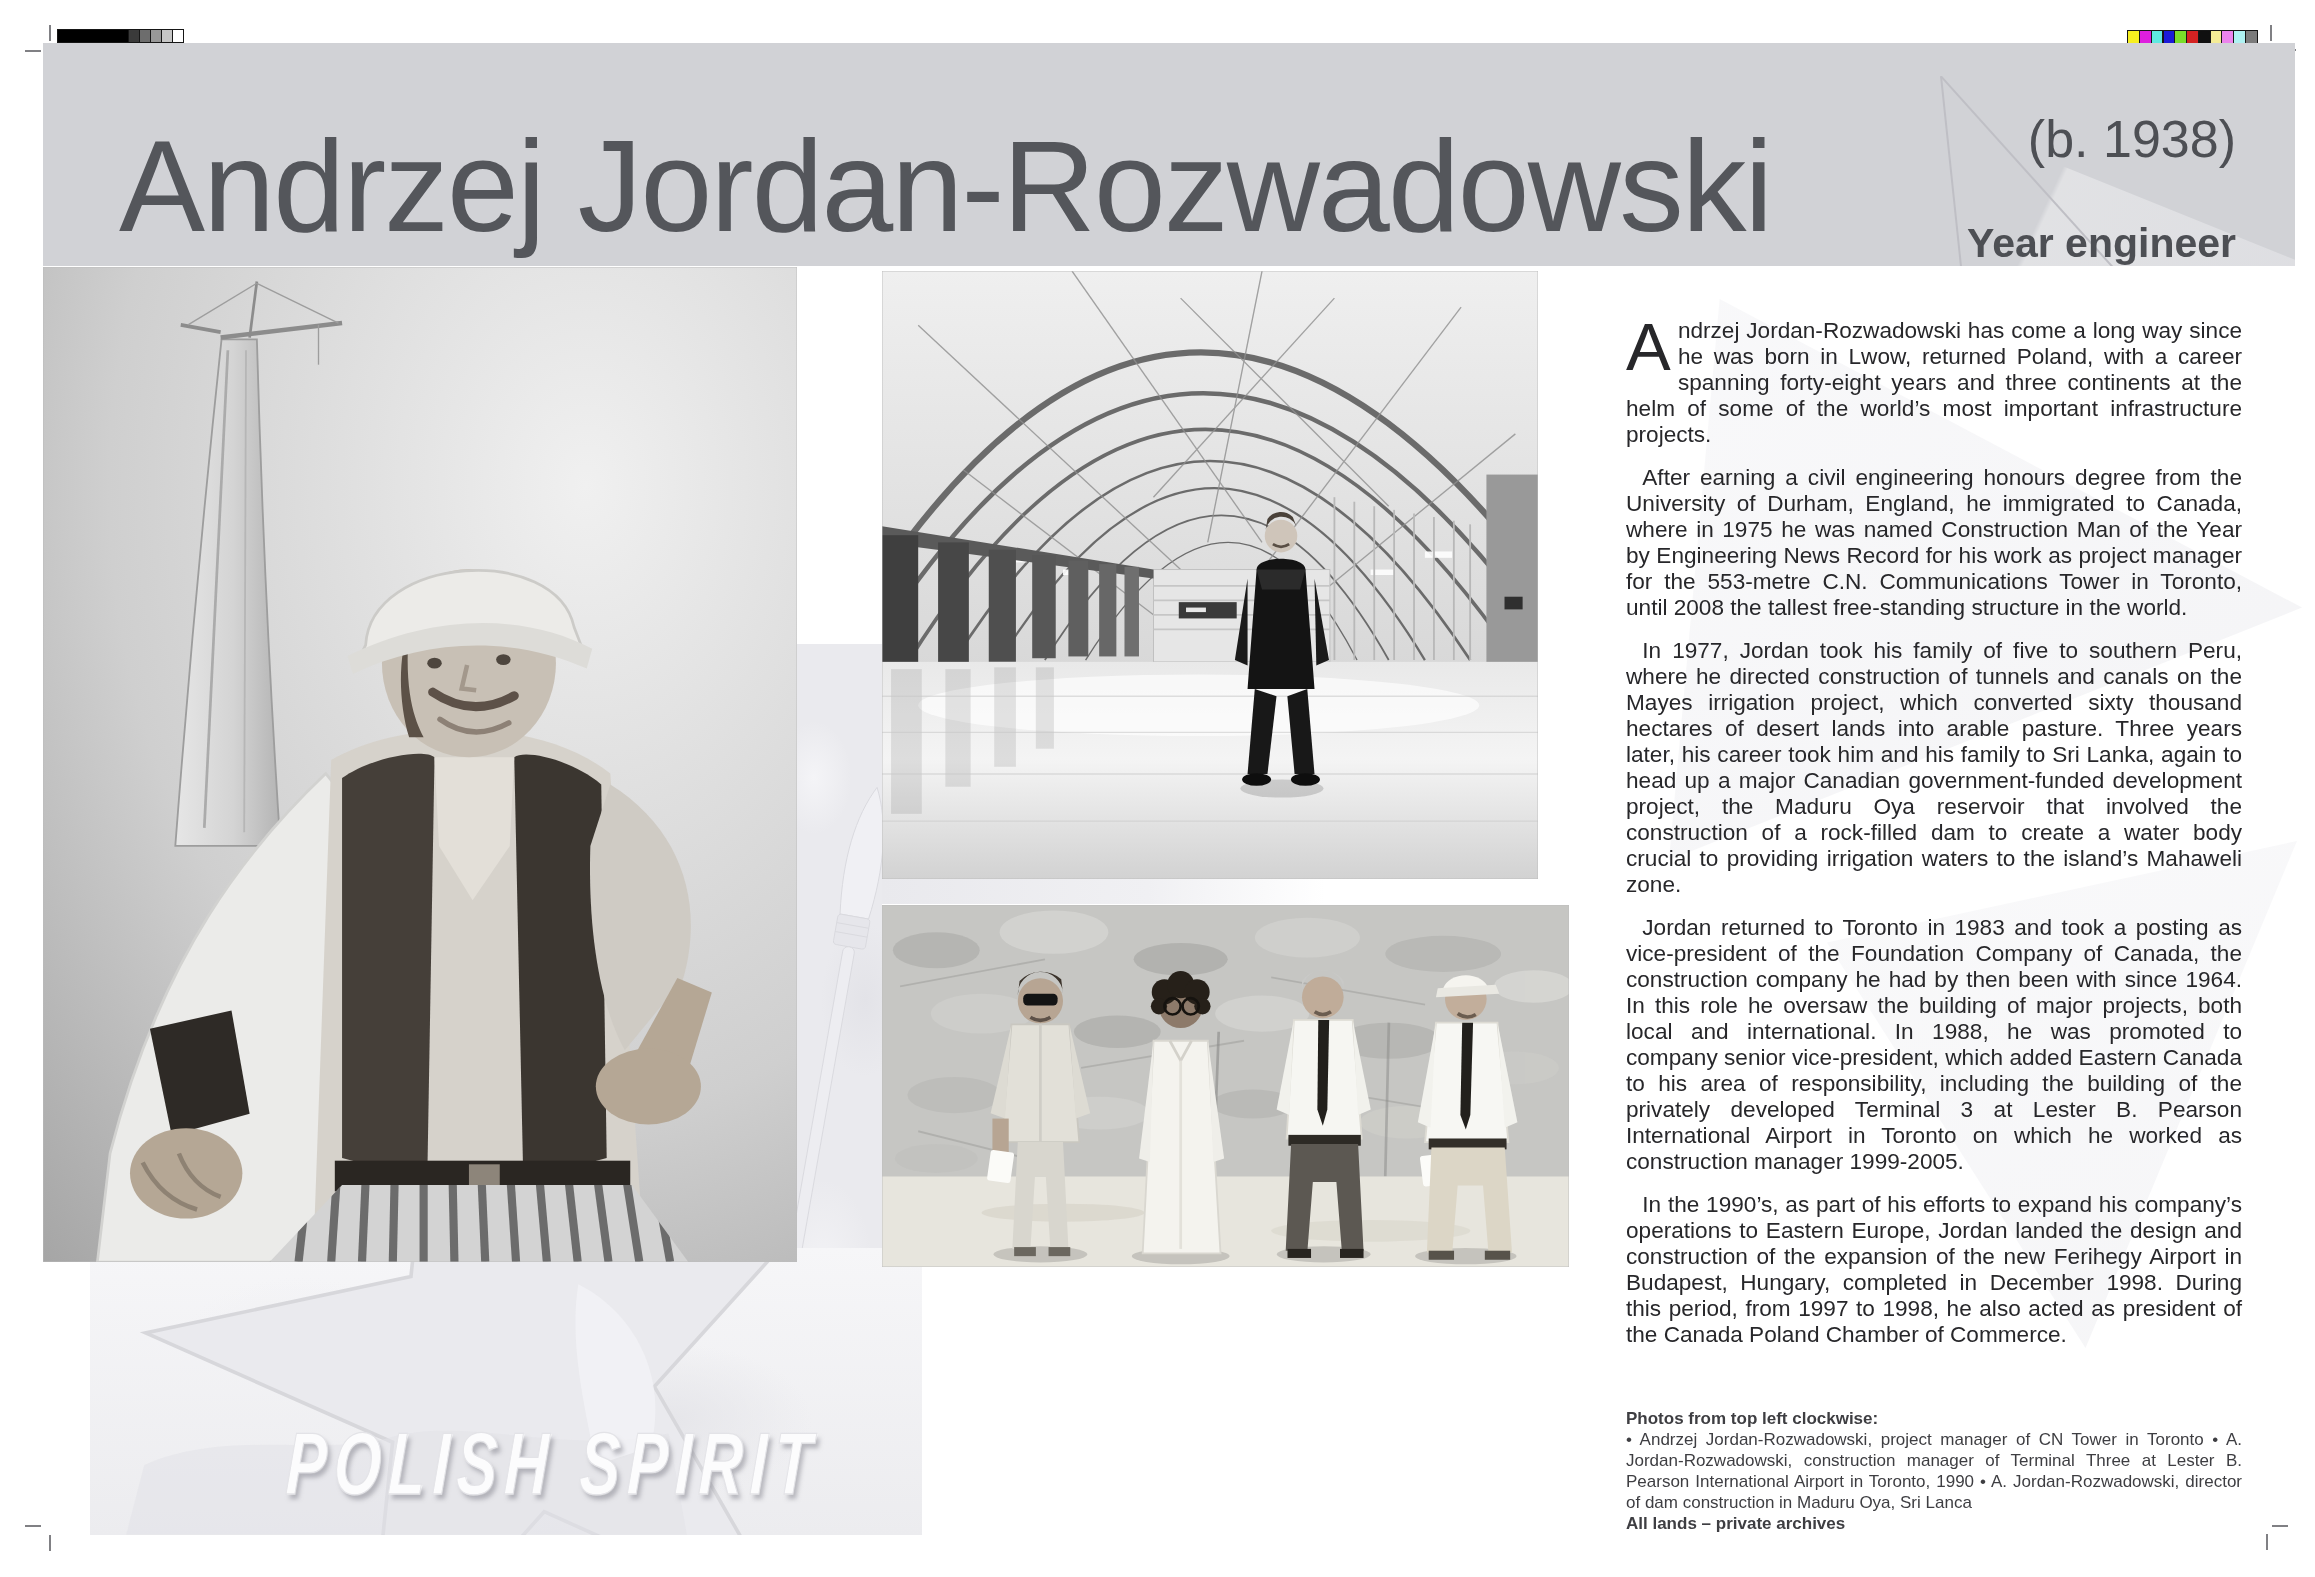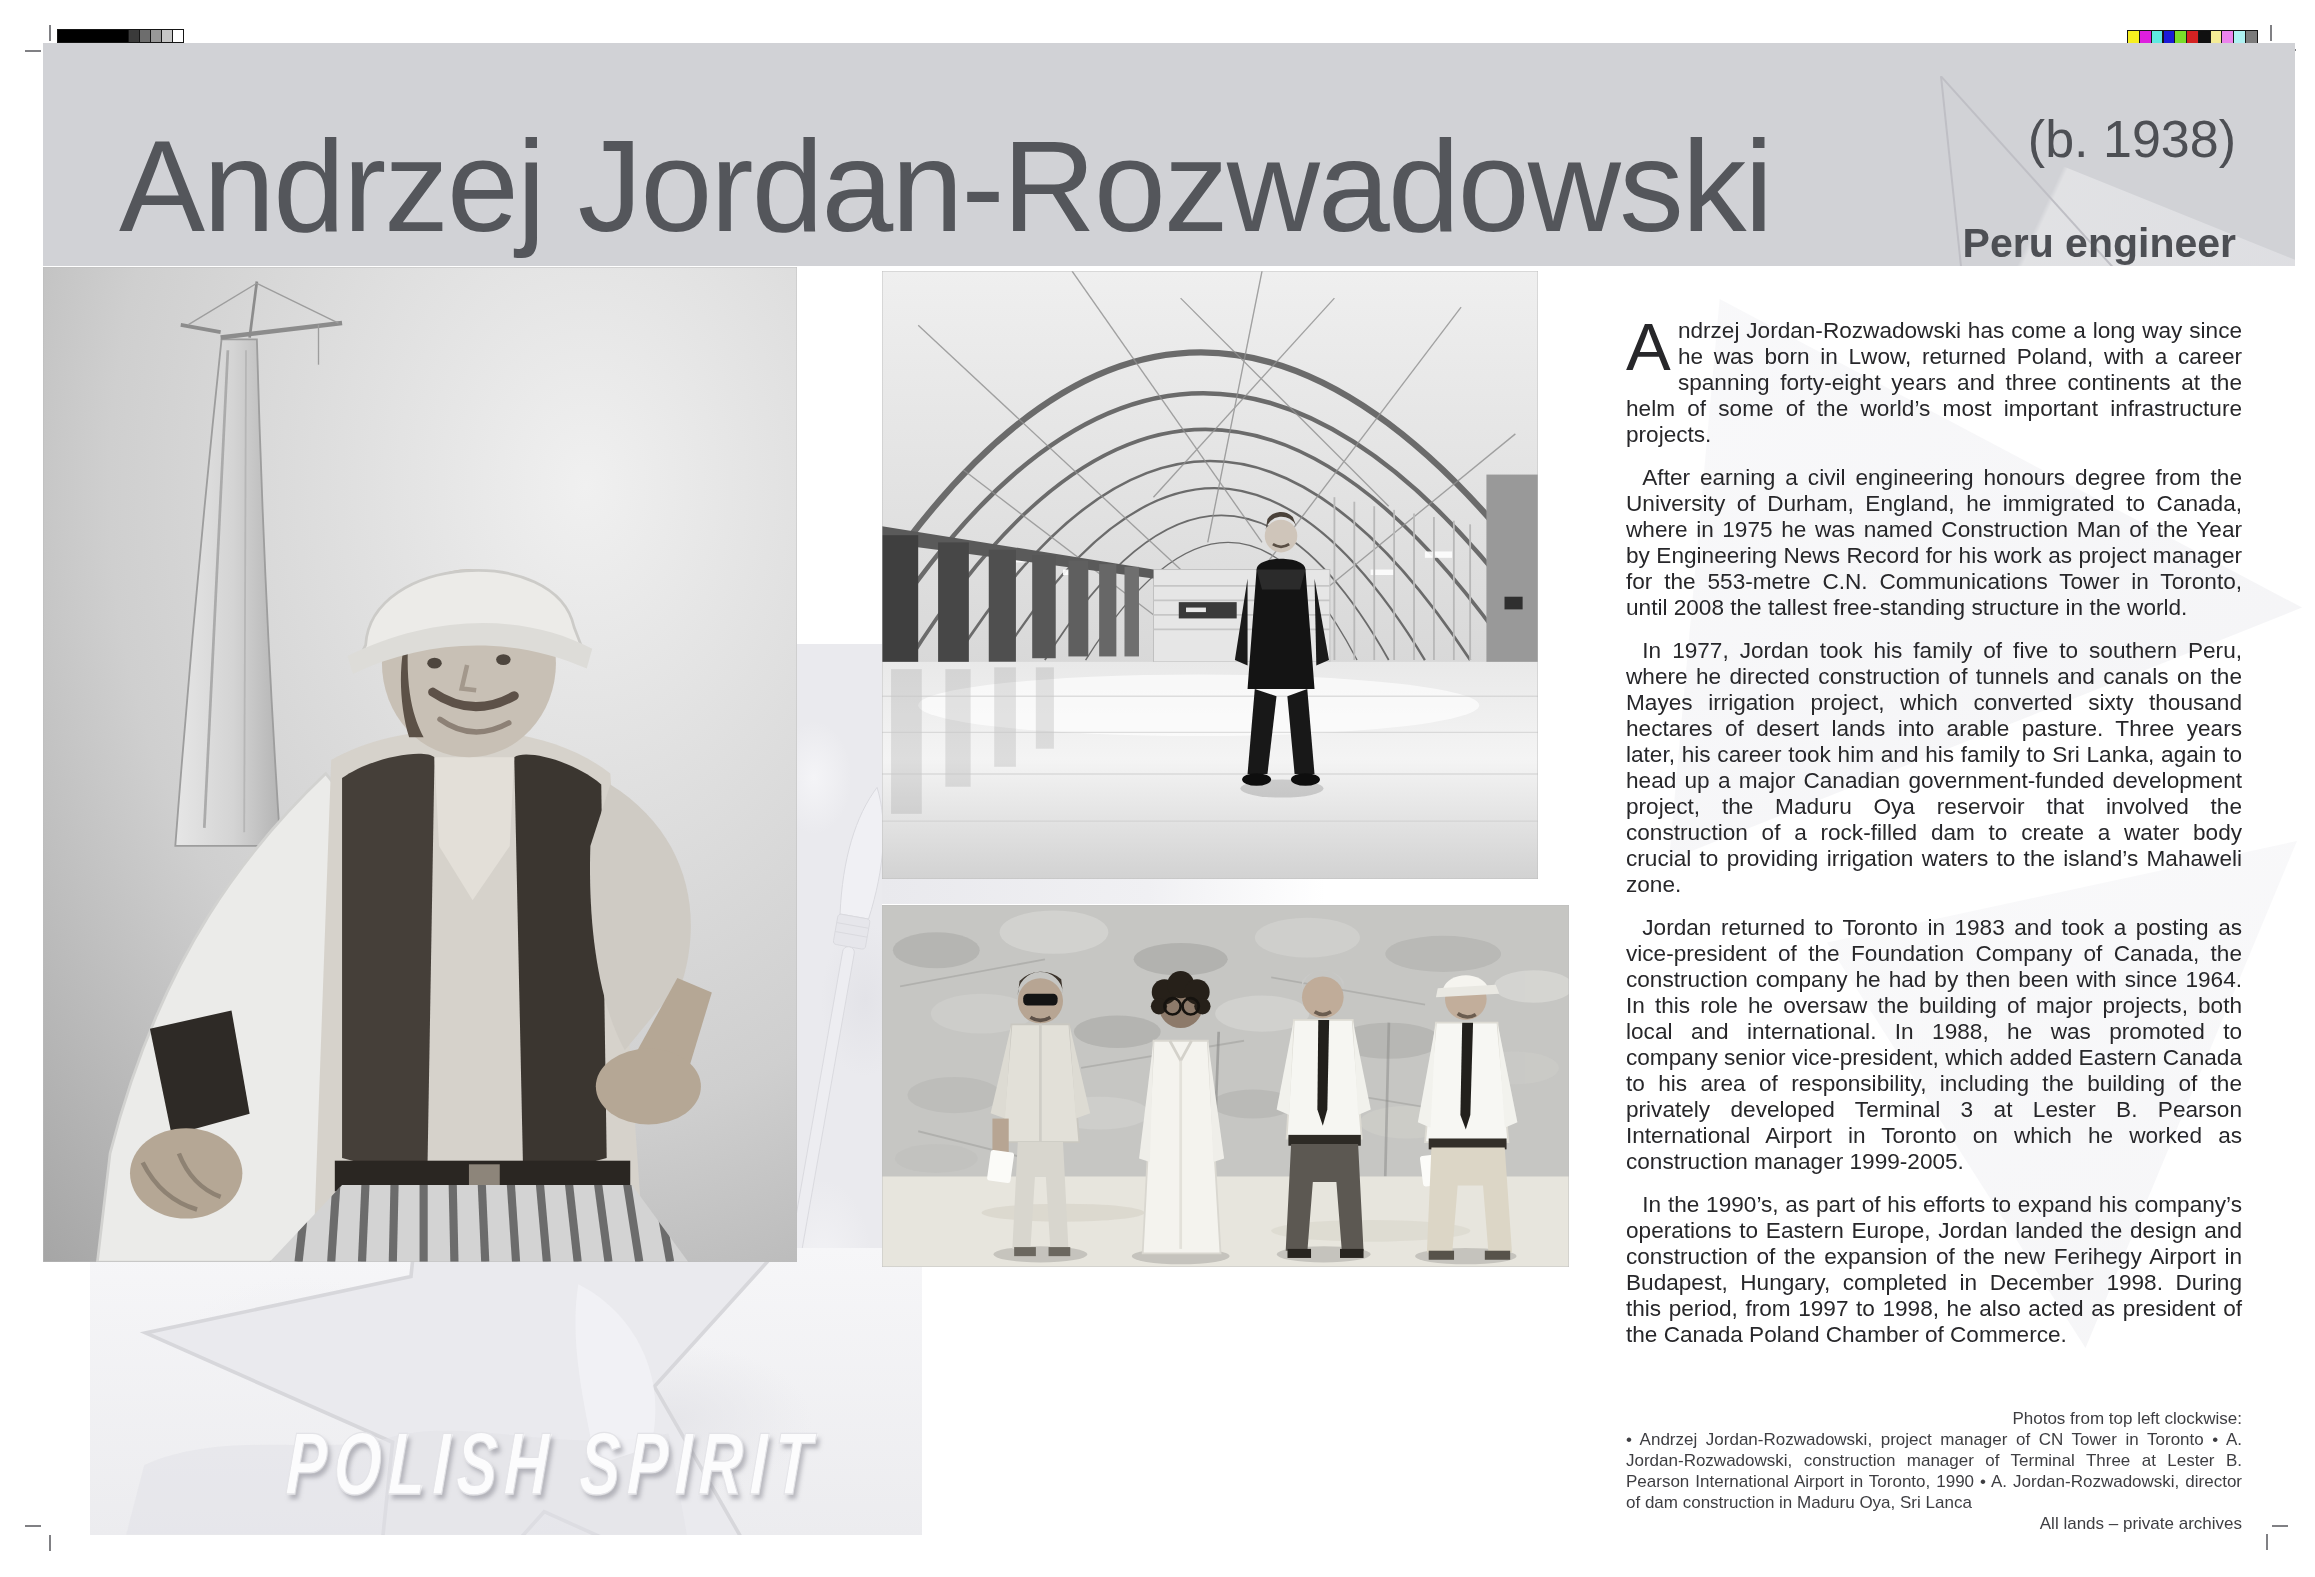--- a/index.html
+++ b/index.html
@@ -63,21 +63,21 @@
   .photo-group{left:882px;top:905px;width:687px;height:362px;}
 
   
   .bio{position:absolute;left:1626px;top:318px;width:616px;z-index:4;
        font-size:22.6px;line-height:26px;color:#27272a;text-align:justify;}
   .para{margin:0 0 17px 0;text-indent:16.3px;}
   .para-lead{margin:0 0 17px 0;text-indent:0;}
   .dropcap{float:left;font-size:67px;line-height:52px;padding:2.7px 7.2px 0 0;color:#27272a;}
   .captions{position:absolute;left:1626px;top:1408px;width:616px;z-index:4;
             font-size:17px;line-height:21px;color:#3e3e42;text-align:justify;}
-  .cap-intro,.cap-credit{text-align:right;}
+  .cap-intro,.cap-credit{text-align:left;font-weight:bold;}
 </style>
 </head>
 <body>
 
 <div id="canvas">
 
   <div class="cropmark" style="left:49px;top:25px;width:1.8px;height:16.3px;"></div>
   <div class="cropmark" style="left:25px;top:50px;width:16.3px;height:1.8px;"></div>
   <div class="cropmark" style="left:2270px;top:25px;width:1.8px;height:16.3px;"></div>
   <div class="cropmark" style="left:2280px;top:49px;width:16.3px;height:1.8px;"></div>
@@ -111,21 +111,21 @@
   <div class="wm shape-a"></div>
   <div class="wm shape-b"></div>
 
   <div class="header-band">
     <div class="fold"></div>
     <div class="fold-line1"></div>
     <div class="fold-line2"></div>
   </div>
   <div class="page-title" style="z-index:3">Andrzej Jordan-Rozwadowski</div>
   <div class="born" style="z-index:3">(b. 1938)</div>
-  <div class="profession" style="z-index:3">Peru engineer</div>
+  <div class="profession" style="z-index:3">Year engineer</div>
 
   <div class="wm wm-gutter">
     <svg viewBox="0 0 94 985">
       <g transform="rotate(10 47 400)" stroke="#d9d9de" fill="#f0f0f4">
         <path d="M30 300 C22 240 28 190 46 155 C64 190 70 240 62 300 Z"></path>
         <rect x="28" y="300" width="36" height="34" rx="4" fill="#e6e6eb"></rect>
         <line x1="28" y1="310" x2="64" y2="310"></line>
           <line x1="28" y1="320" x2="64" y2="320"></line>
         <rect x="40" y="334" width="13" height="560" rx="6" fill="#ededf1"></rect>
       </g>

